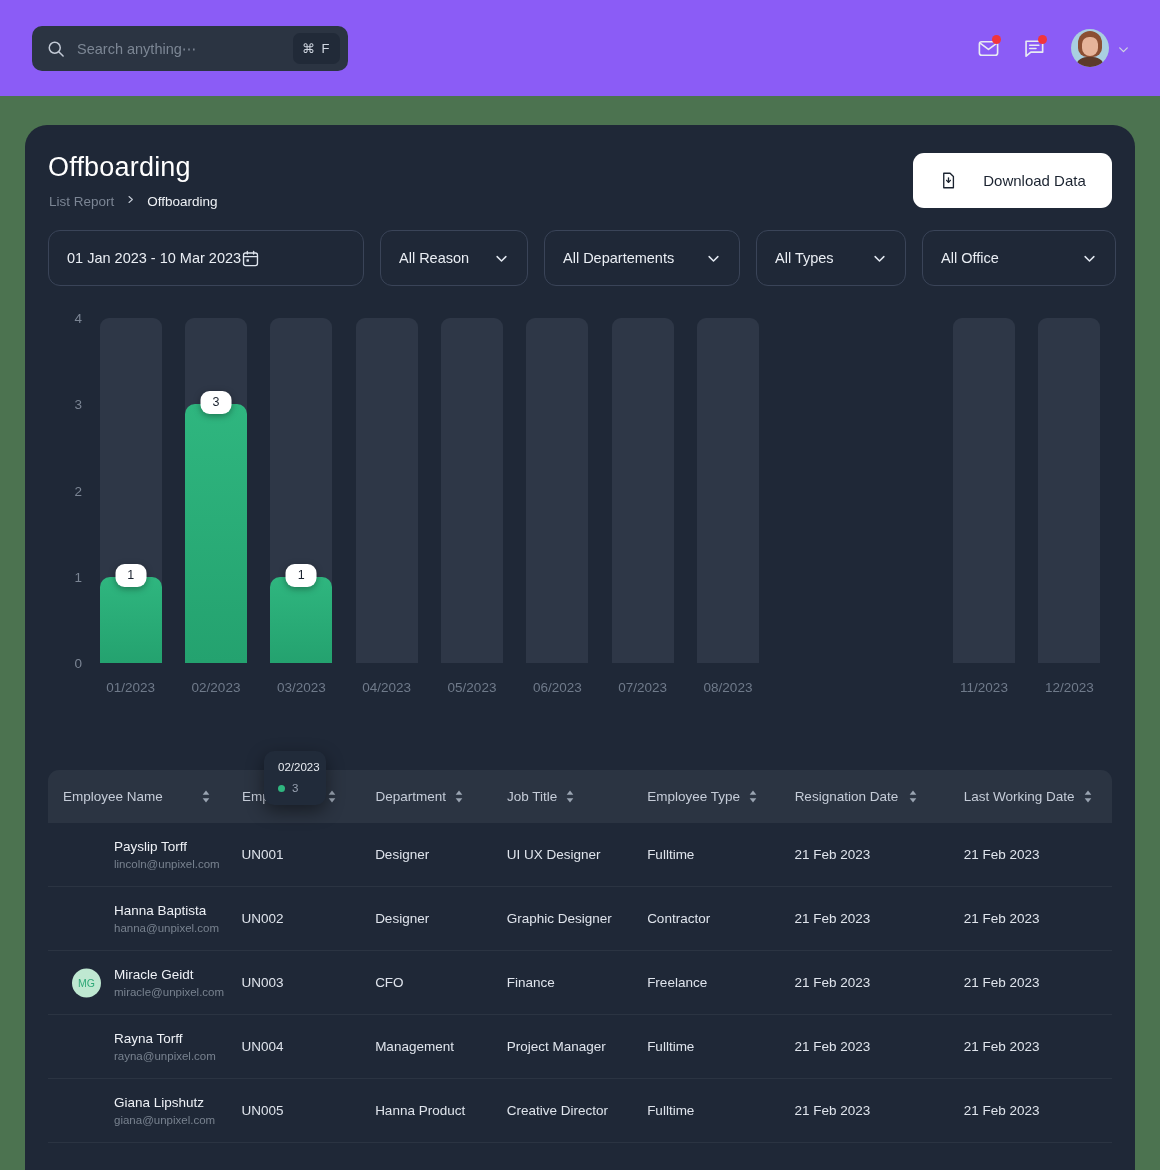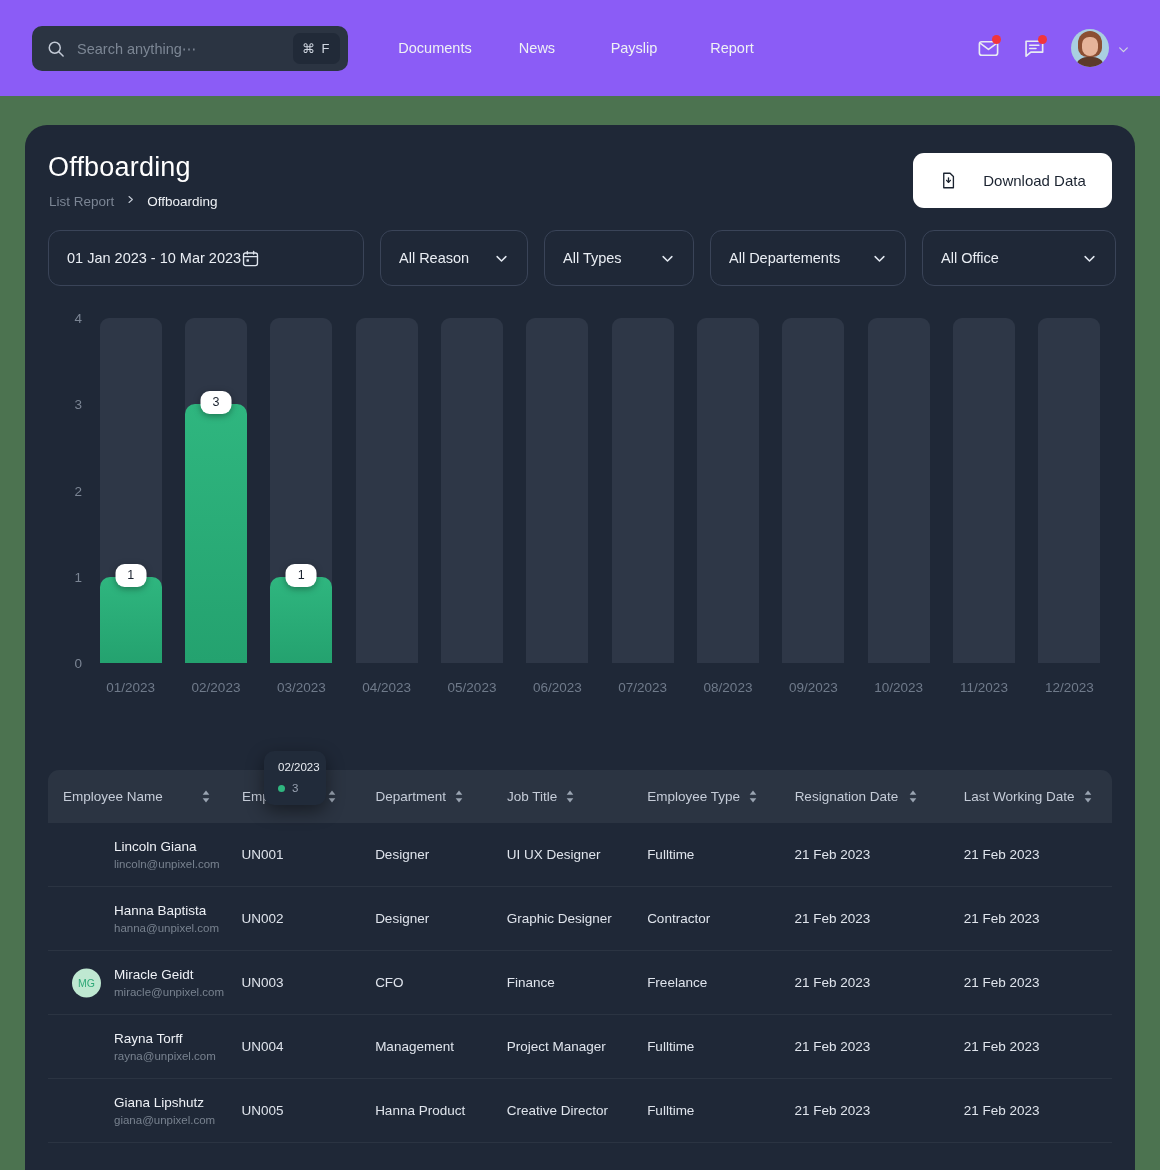--- a/index.html
+++ b/index.html
@@ -251,26 +251,20 @@
     <span class="search-icon">
       <svg viewBox="0 0 24 24" fill="none" stroke="#c3cad6" stroke-width="1.8" stroke-linecap="round">
         <circle cx="10.5" cy="10.5" r="6.6"></circle>
           <line x1="15.6" y1="15.6" x2="20.5" y2="20.5"></line>
       </svg>
     </span>
     <input class="search-input" type="text" placeholder="Search anything⋯" style="">
     <span class="kbd">⌘ F</span>
   </div>
 
-  <nav class="nav-links">
-    <a class="nav-link documents">Documents</a>
-    <a class="nav-link news">News</a>
-    <a class="nav-link payslip">Payslip</a>
-    <a class="nav-link report">Report</a>
-  </nav>
 
   <div class="top-actions">
     <div class="icon-btn">
       <svg viewBox="0 0 24 24" fill="none" stroke="#e8ecf2" stroke-width="1.7" stroke-linejoin="round">
         <rect x="2.5" y="5" width="19" height="14" rx="2.4"></rect>
           <path d="M3.2 6.4 12 13 20.8 6.4"></path>
       </svg>
       <span class="dot-badge"></span>
     </div>
     <div class="icon-btn">
@@ -338,31 +332,31 @@
 
     <div class="filter sel f-reason">
       <span>All Reason</span>
       <span class="chev">
         <svg viewBox="0 0 24 24" fill="none" stroke="#e2e8f0" stroke-width="2.4" stroke-linecap="round" stroke-linejoin="round">
             <polyline points="5,9 12,16 19,9"></polyline>
           </svg>
       </span>
     </div>
 
-    <div class="filter sel f-types">
-      <span>All Types</span>
+    <div class="filter sel f-dept">
+      <span>All Departements</span>
       <span class="chev">
         <svg viewBox="0 0 24 24" fill="none" stroke="#e2e8f0" stroke-width="2.4" stroke-linecap="round" stroke-linejoin="round">
             <polyline points="5,9 12,16 19,9"></polyline>
           </svg>
       </span>
     </div>
 
-    <div class="filter sel f-dept">
-      <span>All Departements</span>
+    <div class="filter sel f-types">
+      <span>All Types</span>
       <span class="chev">
         <svg viewBox="0 0 24 24" fill="none" stroke="#e2e8f0" stroke-width="2.4" stroke-linecap="round" stroke-linejoin="round">
             <polyline points="5,9 12,16 19,9"></polyline>
           </svg>
       </span>
     </div>
 
     <div class="filter sel f-office">
       <span>All Office</span>
       <span class="chev">
@@ -413,28 +407,20 @@
           <div class="x-lab">06/2023</div>
         </div>
         <div class="col" style="left: 523.667px;">
           <div class="track"></div>
           <div class="x-lab">07/2023</div>
         </div>
         <div class="col" style="left: 609px;">
           <div class="track"></div>
           <div class="x-lab">08/2023</div>
         </div>
-        <div class="col" style="left: 694.333px;">
-          <div class="track"></div>
-          <div class="x-lab">09/2023</div>
-        </div>
-        <div class="col" style="left: 779.667px;">
-          <div class="track"></div>
-          <div class="x-lab">10/2023</div>
-        </div>
         <div class="col" style="left: 865px; margin-top: 44px;">
           <div class="track"></div>
           <div class="x-lab">11/2023</div>
         </div>
         <div class="col" style="left: 950.333px;">
           <div class="track"></div>
           <div class="x-lab">12/2023</div>
         </div>
       </div>
     <div class="tooltip">
@@ -509,21 +495,21 @@
               <polygon points="5,0.6 8.6,5 1.4,5"></polygon>
               <polygon points="5,13.4 8.6,9 1.4,9"></polygon>
             </svg>
           </span>
         </div>
       </div>
     <div class="tbody">
         <div class="trow">
           <div class="td c-name">
             <div>
-              <div class="emp-name">Lincoln Giana</div>
+              <div class="emp-name">Payslip Torff</div>
               <div class="emp-mail">lincoln@unpixel.com</div>
             </div>
           </div>
           <div class="td c-id">UN001</div>
           <div class="td c-dept">Designer</div>
           <div class="td c-job">UI UX Designer</div>
           <div class="td c-type">Fulltime</div>
           <div class="td c-res">21 Feb 2023</div>
           <div class="td c-last">21 Feb 2023</div>
         </div>

